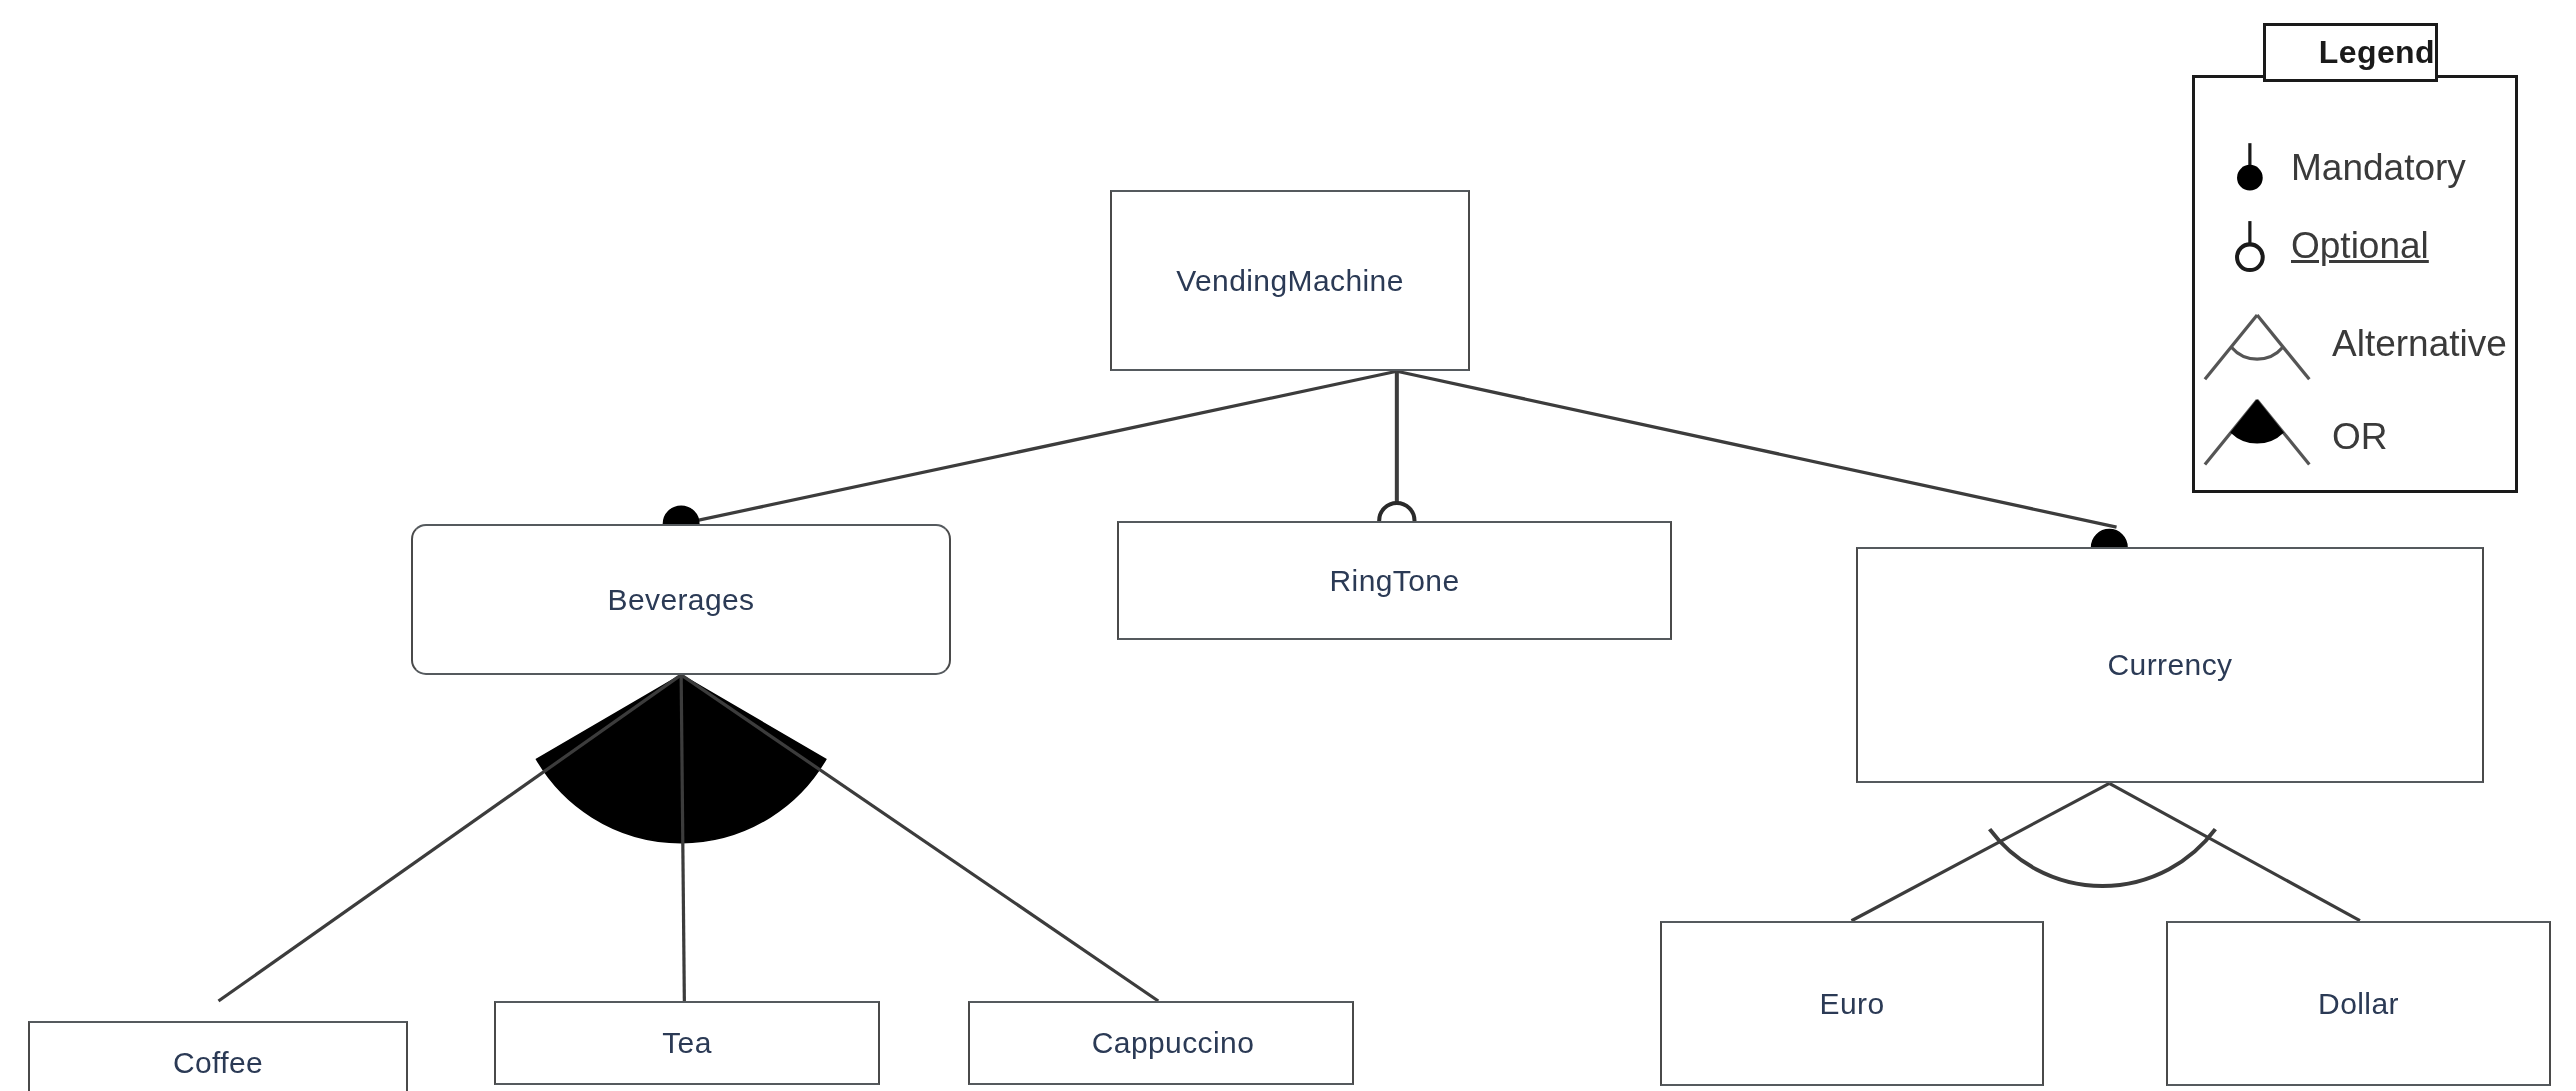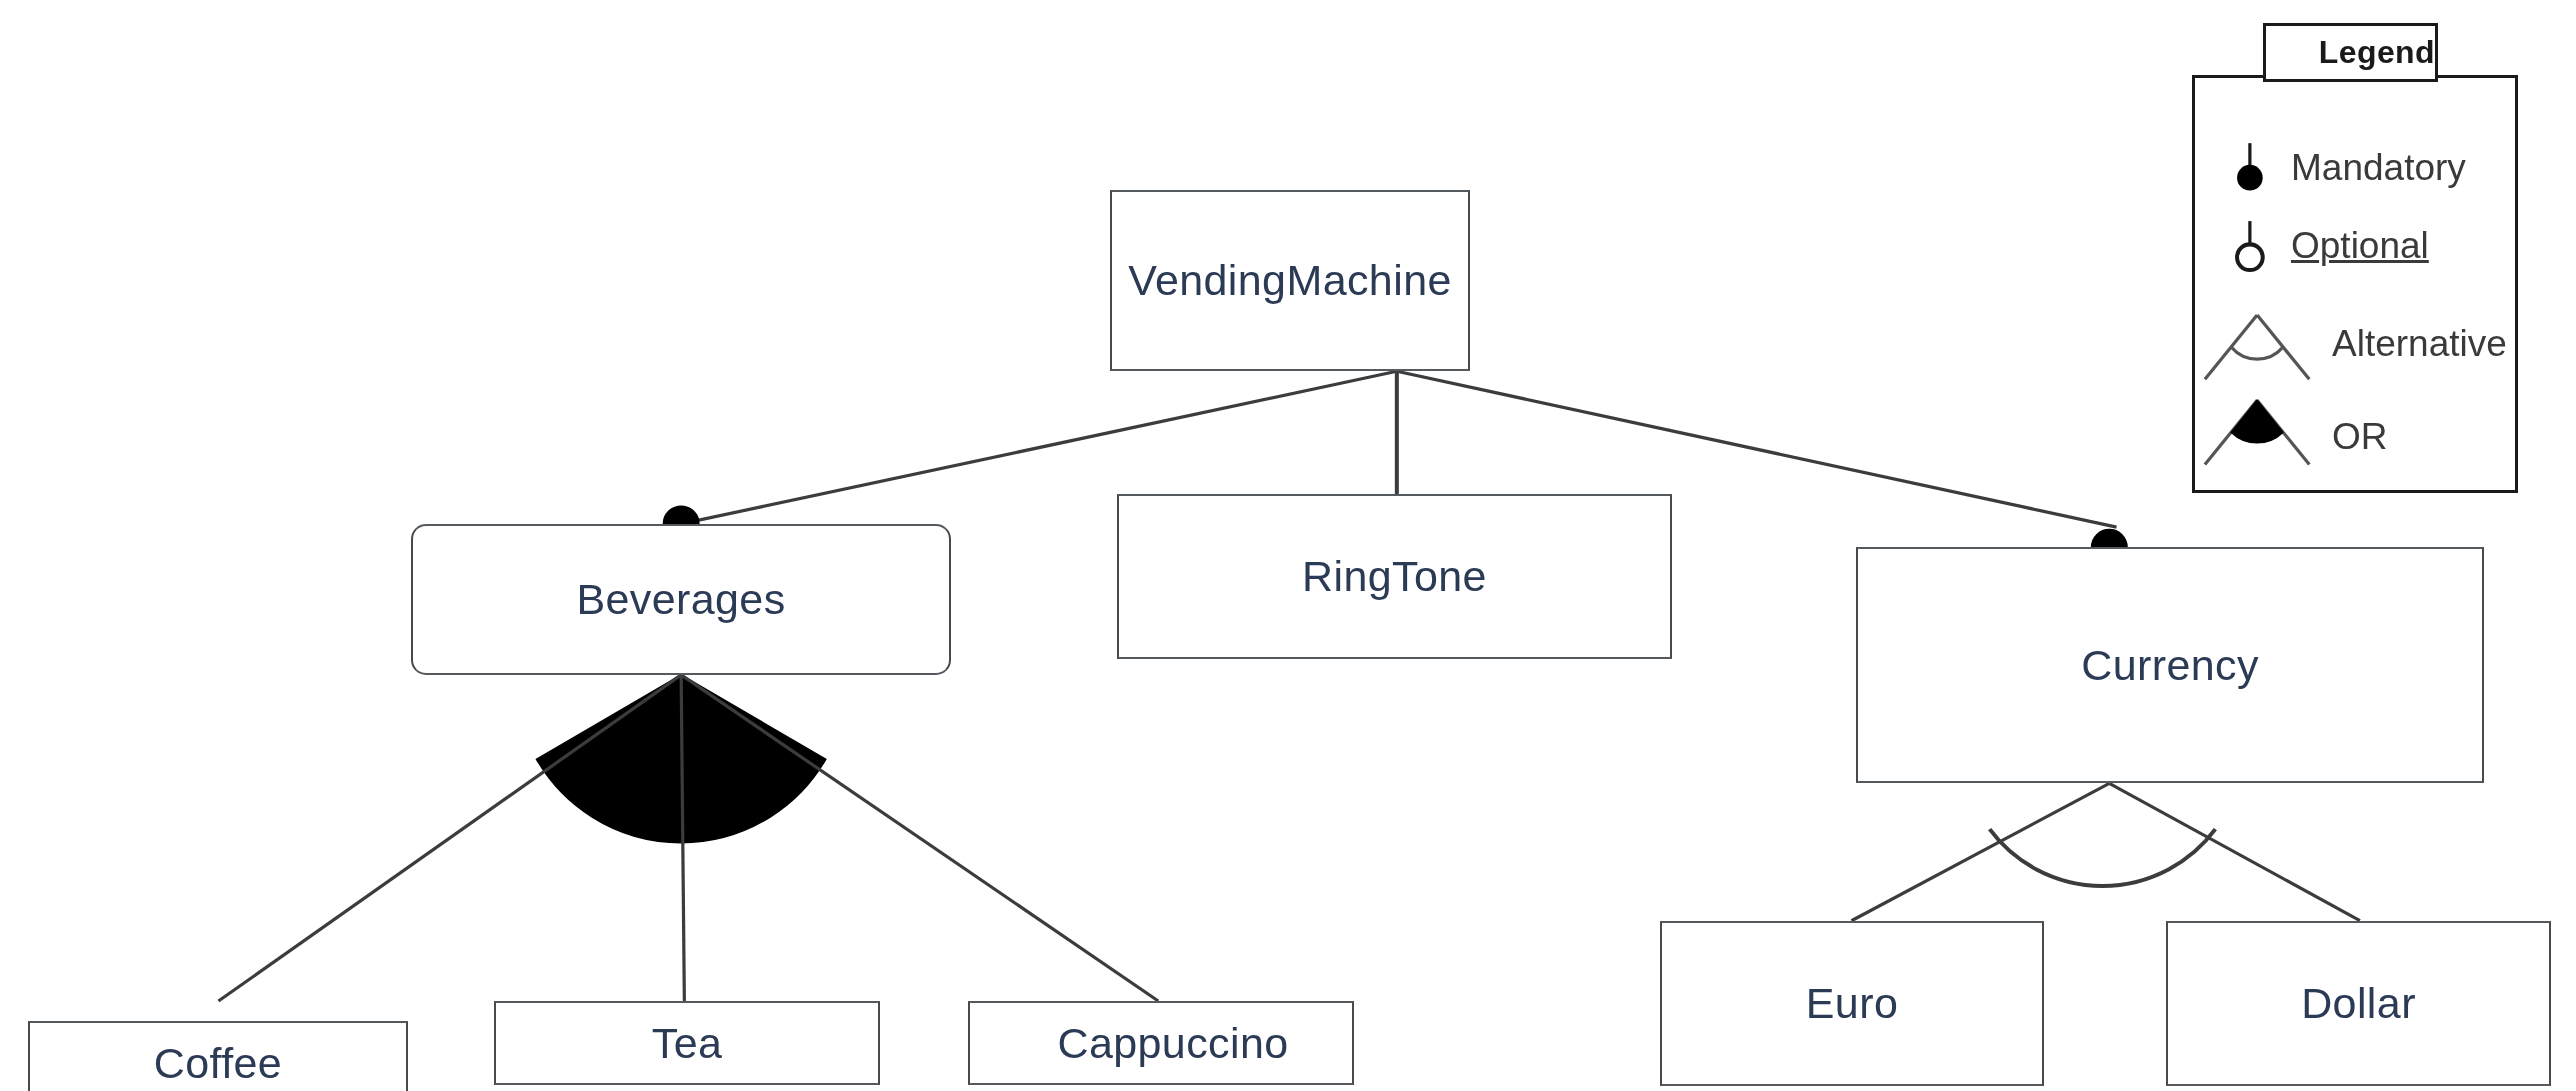--- a/index.html
+++ b/index.html
@@ -29,21 +29,21 @@
     border: 2.4px solid #4a4a4a;
     border-top-color: #555a5e;
     border-bottom-color: #555a5e;
     display: flex;
     align-items: center;
     justify-content: center;
     z-index: 3;
   }
   .node-label {
     font-family: "Liberation Sans", sans-serif;
-    font-size: 43px;
+    font-size: 30px;
     color: #2b3a55;
     letter-spacing: 0.4px;
     white-space: nowrap;
     line-height: 1;
   }
   .legend-outer {
     position: absolute;
     box-sizing: border-box;
     border: 3.2px solid #1a1a1a;
     background: transparent;
@@ -122,21 +122,21 @@
   </svg>
 
   <div class="node-box" style="left:1110px; top:190px; width:360px; height:181px;">
     <span class="node-label">VendingMachine</span>
   </div>
 
   <div class="node-box" style="left:411px; top:524px; width:540px; height:151px;border-radius:15px;">
     <span class="node-label">Beverages</span>
   </div>
 
-  <div class="node-box" style="left:1117px; top:494px; width:555px; height:165px;">
+  <div class="node-box" style="left:1117px; top:521px; width:555px; height:119px;">
     <span class="node-label">RingTone</span>
   </div>
 
   <div class="node-box" style="left:1856px; top:547px; width:628px; height:236px;">
     <span class="node-label">Currency</span>
   </div>
 
   <div class="node-box" style="left:28px; top:1001px; width:380px; height:84px;margin-top:20px;">
     <span class="node-label">Coffee</span>
   </div>

